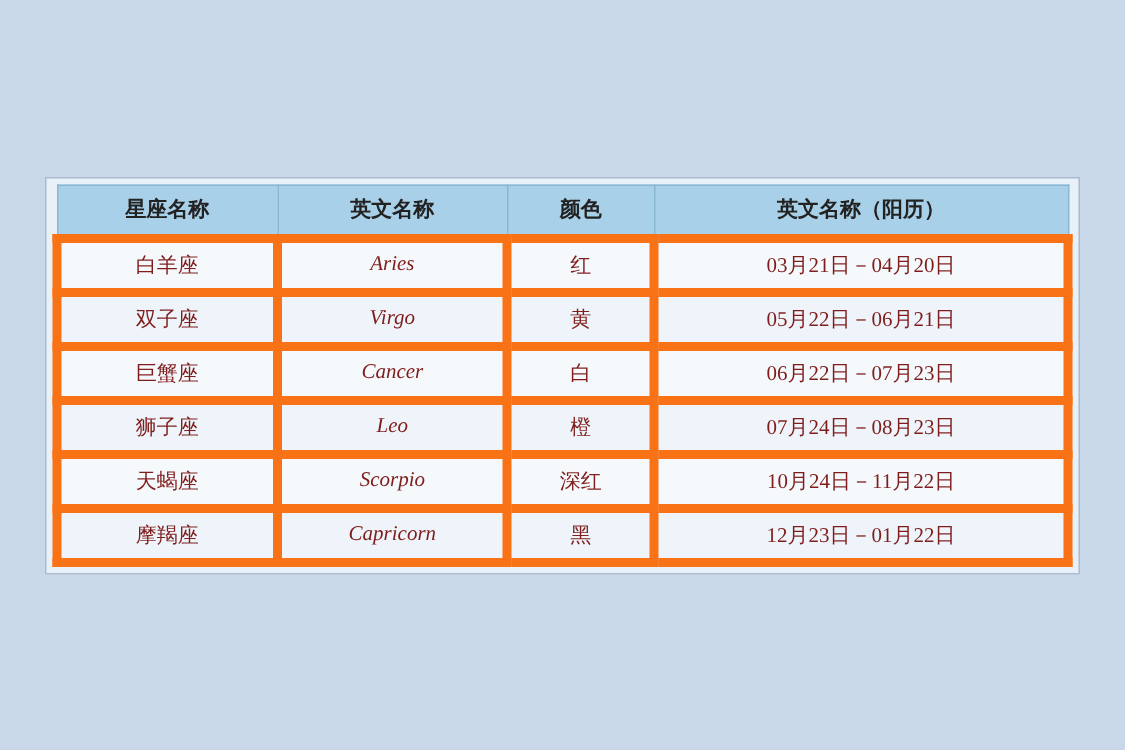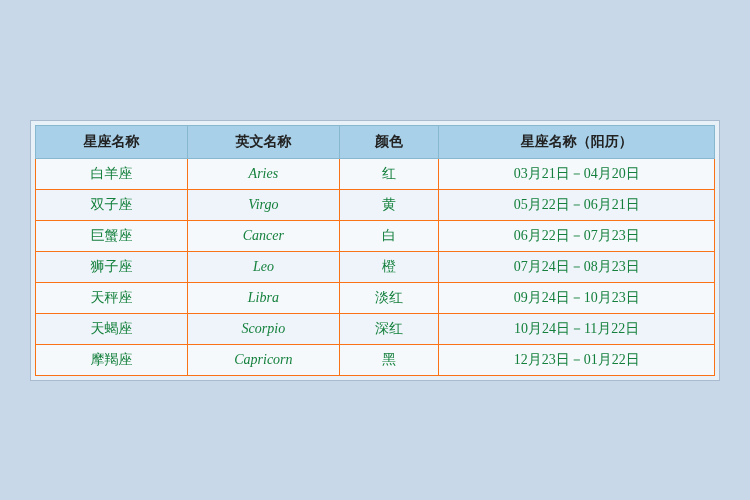--- a/index.html
+++ b/index.html
@@ -33,45 +33,45 @@
       color: #222;
       font-size: 14px;
     }
     tbody tr {
       background-color: #f5f9fc;
     }
     tbody tr:nth-child(even) {
       background-color: #eef4f9;
     }
     tbody td {
-      border: 1px solid #f97316;
+      border: 6px solid #f97316;
       padding: 6px 10px;
       text-align: center;
-      color: #15803d;
+      color: #7f1d1d;
       font-size: 14px;
     }
     tbody td:first-child {
       text-align: center;
     }
     tbody td:nth-child(2) {
       font-style: italic;
       margin-top: 20px;
     }
   </style>
 </head>
 <body>
 
 <div class="table-wrapper">
   <table>
     <thead>
       <tr>
       <th>星座名称</th>
           <th>英文名称</th>
           <th>颜色</th>
-          <th>星座名称（阳历）</th>
+          <th>英文名称（阳历）</th>
         </tr>
     </thead>
     <tbody>
     <tr>
           <td>白羊座</td>
           <td>Aries</td>
           <td>红</td>
           <td>03月21日－04月20日</td>
         </tr>
         <tr>
@@ -86,26 +86,20 @@
           <td>白</td>
           <td>06月22日－07月23日</td>
         </tr>
         <tr>
           <td>狮子座</td>
           <td>Leo</td>
           <td>橙</td>
           <td>07月24日－08月23日</td>
         </tr>
         <tr>
-          <td>天秤座</td>
-          <td>Libra</td>
-          <td>淡红</td>
-          <td>09月24日－10月23日</td>
-        </tr>
-        <tr>
           <td>天蝎座</td>
           <td>Scorpio</td>
           <td>深红</td>
           <td>10月24日－11月22日</td>
         </tr>
         <tr>
           <td>摩羯座</td>
           <td>Capricorn</td>
           <td>黑</td>
           <td>12月23日－01月22日</td>

